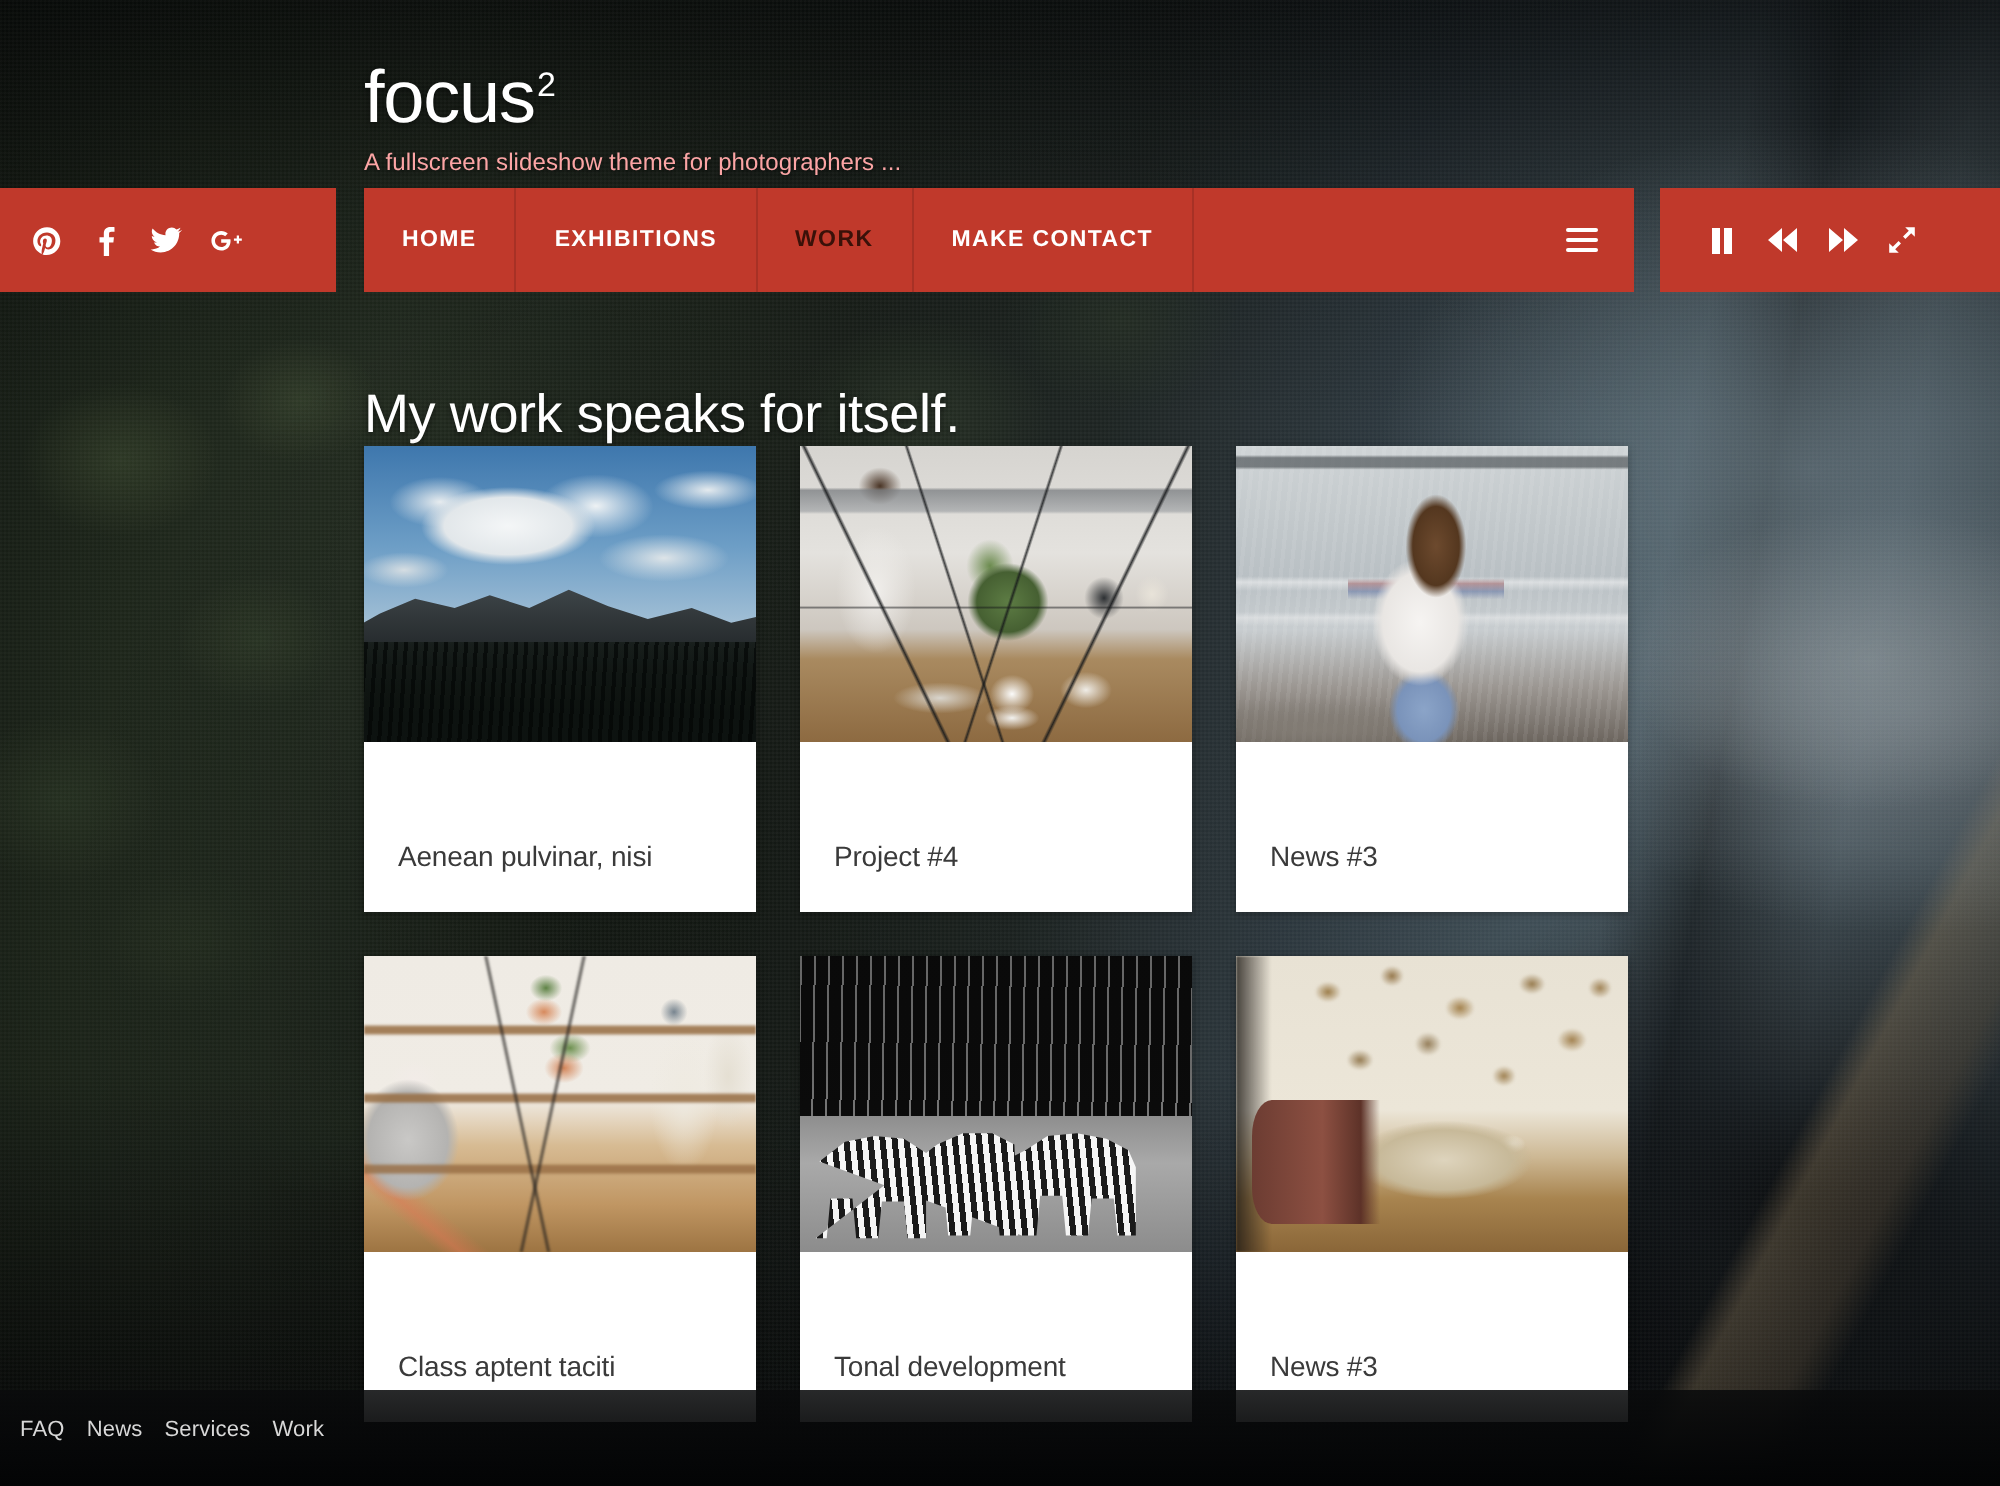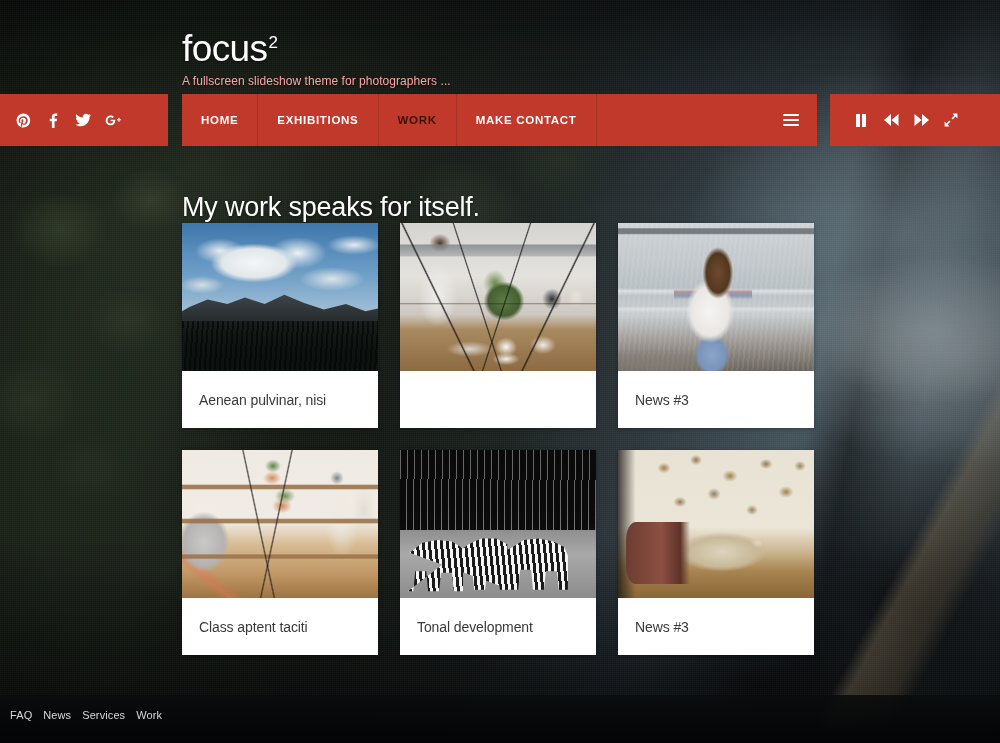--- a/index.html
+++ b/index.html
@@ -241,20 +241,21 @@
   }
   .card-caption {
     height: 57px;
     display: flex;
     align-items: center;
     padding: 0 17px;
     font-size: 14px;
     font-weight: 400;
     color: #3a3a3a;
     letter-spacing: -0.1px;
+    margin-top: 28px;
   }
 
   
 
   
   .thumb-mountain {
     background:
       radial-gradient(ellipse 58px 26px at 72px 40px, #f4f6f7 0%, #e2e7ea 55%, rgba(226,231,234,0) 75%),
       radial-gradient(ellipse 40px 22px at 116px 30px, #eef2f4 0%, rgba(238,242,244,0) 72%),
       radial-gradient(ellipse 34px 17px at 38px 28px, #e7ecef 0%, rgba(231,236,239,0) 74%),
@@ -575,20 +576,21 @@
 
     <div class="grid">
 
       <div class="card">
         <div class="card-thumb thumb-mountain"></div>
         <div class="card-caption">Aenean pulvinar, nisi</div>
       </div>
 
       <div class="card">
         <div class="card-thumb thumb-kitchen"></div>
+        <div class="card-caption">Project #4</div>
       </div>
 
       <div class="card">
         <div class="card-thumb thumb-beach"></div>
         <div class="card-caption">News #3</div>
       </div>
 
       <div class="card">
         <div class="card-thumb thumb-living"></div>
         <div class="card-caption">Class aptent taciti</div>

